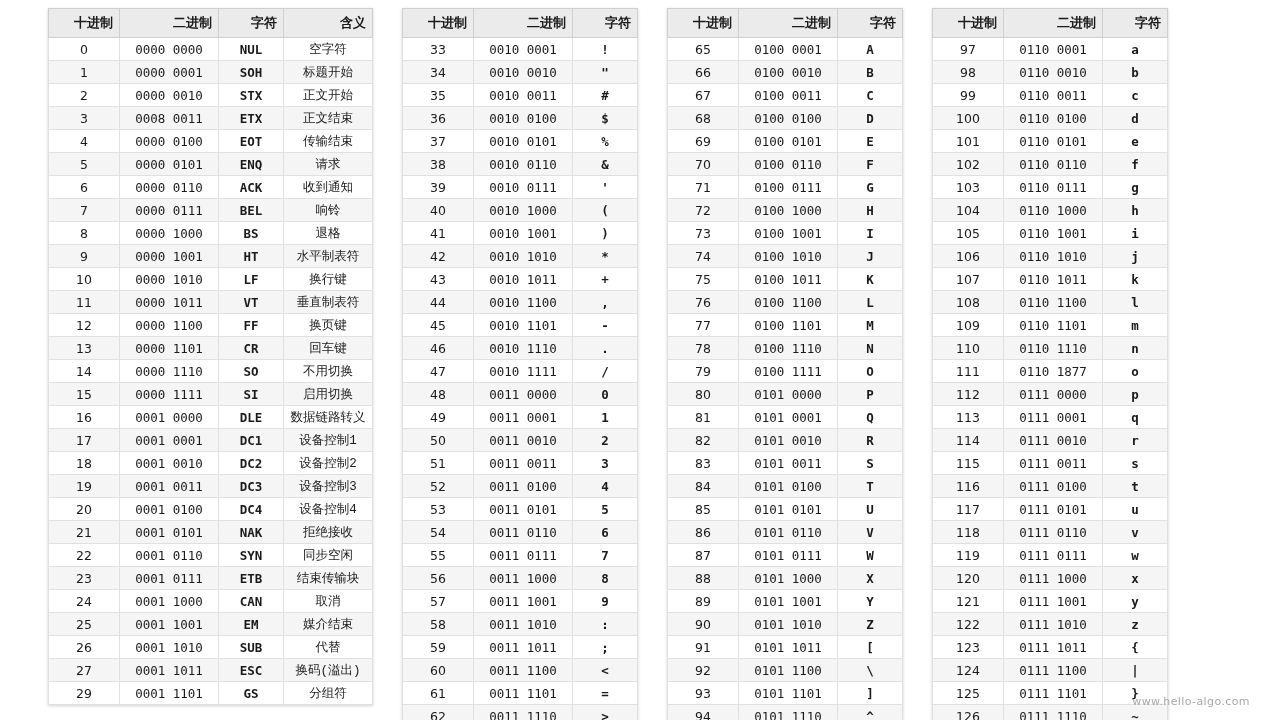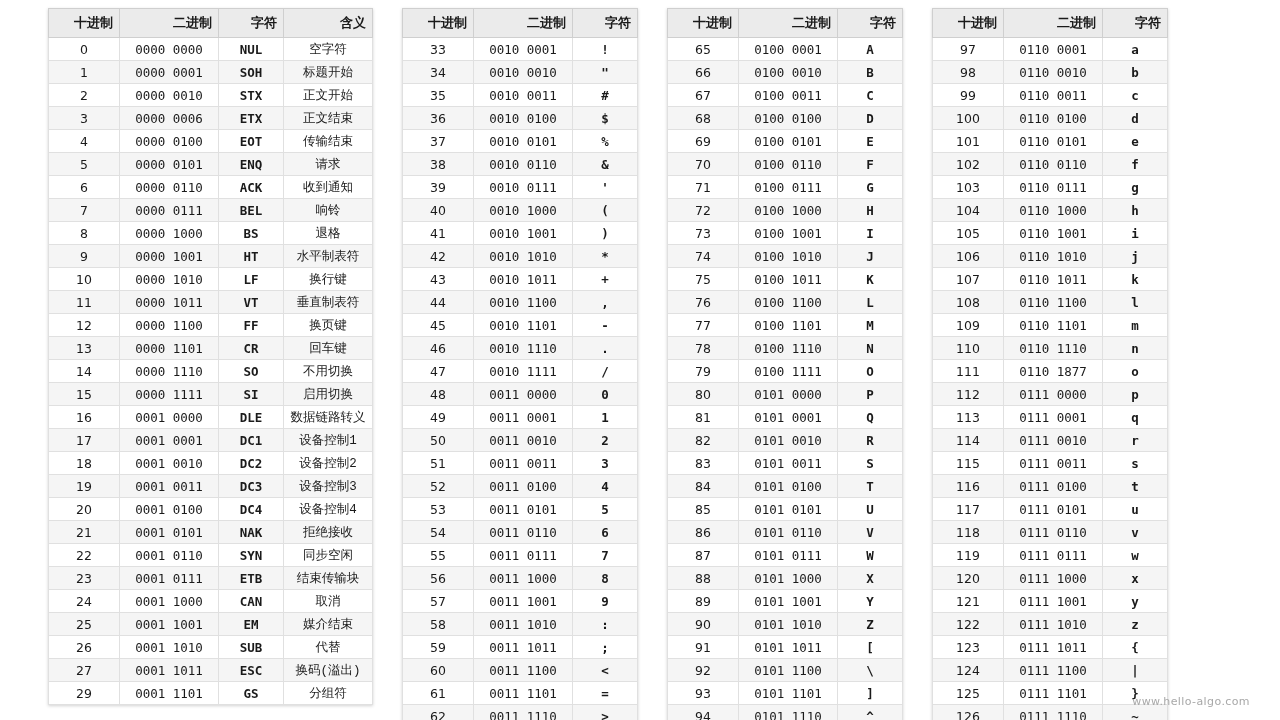--- a/index.html
+++ b/index.html
@@ -104,21 +104,21 @@
             <td class="c-mean">标题开始</td>
           </tr>
           <tr>
             <td class="c-dec">2</td>
             <td class="c-bin">0000 0010</td>
             <td class="c-chr">STX</td>
             <td class="c-mean">正文开始</td>
           </tr>
           <tr>
             <td class="c-dec">3</td>
-            <td class="c-bin">0000 0006</td>
+            <td class="c-bin">0008 0011</td>
             <td class="c-chr">ETX</td>
             <td class="c-mean">正文结束</td>
           </tr>
           <tr>
             <td class="c-dec">4</td>
             <td class="c-bin">0000 0100</td>
             <td class="c-chr">EOT</td>
             <td class="c-mean">传输结束</td>
           </tr>
           <tr>

